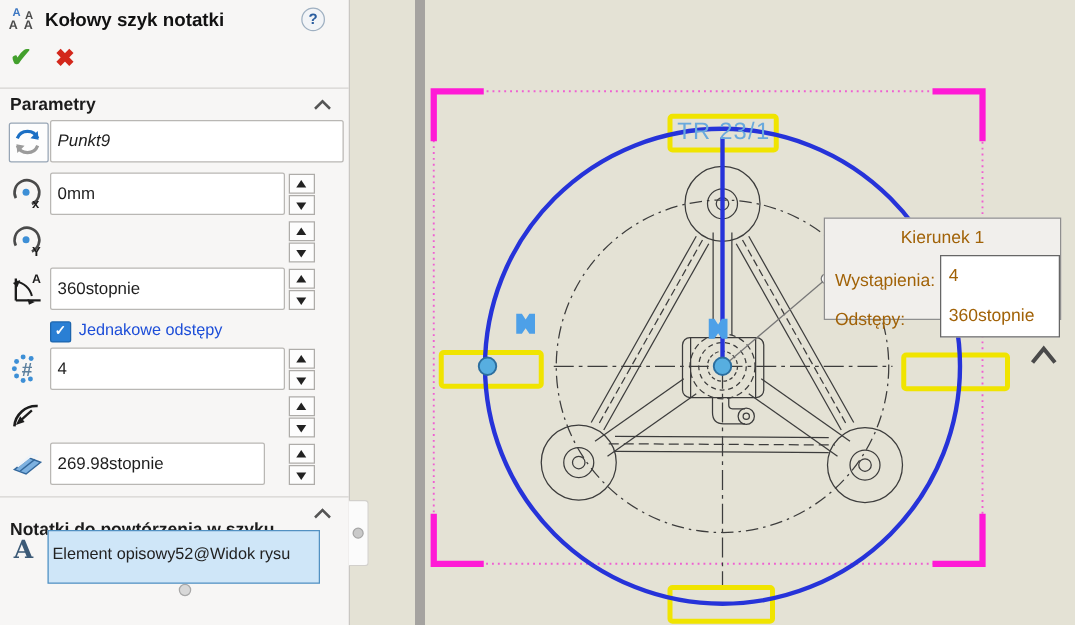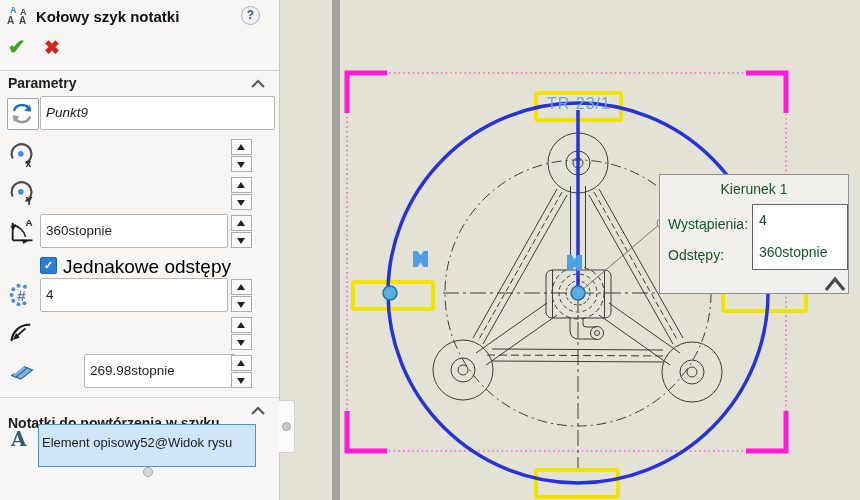--- a/index.html
+++ b/index.html
@@ -20,34 +20,34 @@
   .section-chevron{position:absolute; left:250px; width:16px; height:10px;}
 
   .pm-row-icon{position:absolute; left:8px; width:28px; height:28px;}
   .icon-box-active{position:absolute; left:7px; top:98px; width:30px; height:30px; background:#fdfdfd; border:1px solid #97a5b5; border-radius:2px;}
   .field{position:absolute; background:#fff; border:1px solid #b9b7b4; border-radius:2px; font-size:13.5px; color:#1e1e1e; padding:2px 5px; box-sizing:border-box; height:34px; line-height:28px; overflow:hidden; white-space:nowrap;}
   .spin{position:absolute; width:21px; height:16px; background:#fdfdfd; border:1px solid #aeaca9; box-sizing:border-box;}
   .spin::after{content:""; position:absolute; left:5px; border-left:4.5px solid transparent; border-right:4.5px solid transparent;}
   .spin.up::after{top:4px; border-bottom:6px solid #222;}
   .spin.down::after{top:5px; border-top:6px solid #222;}
   .checkbox{position:absolute; left:40px; top:257px; width:15px; height:15px; background:#2a7fd4; border:1px solid #1d65ad; border-radius:2px; color:#fff; font-size:11px; font-weight:bold; text-align:center; line-height:15px;}
-  .checkbox-label{position:absolute; left:63px; top:256px; font-size:19px; color:#000000;}
+  .checkbox-label{position:absolute; left:63px; top:256px; font-size:13px; color:#1d4ed8;}
 
   .note-a-icon{position:absolute; left:11px; top:427px; font-family:"DejaVu Serif", serif; font-weight:bold; font-size:20px; color:#3c5a77;}
   .notes-listbox{position:absolute; left:38px; top:424px; width:218px; height:43px; background:#cfe6f8; border:1.5px solid #5391c2; box-sizing:border-box; font-size:13px; color:#222; padding:10px 3px; overflow:hidden; white-space:nowrap;}
   .resize-dot{position:absolute; left:143px; top:467px; width:8px; height:8px; border-radius:50%; background:#d8d8d8; border:1px solid #a8a8a8;}
 
   
   .splitter-tab{position:absolute; left:279px; top:400px; width:15px; height:51px; background:#fbfbfb; border:1px solid #d2d0cc; border-left:none; border-radius:0 3px 3px 0;}
   .splitter-tab .grip{position:absolute; left:3px; top:21px; width:7px; height:7px; border-radius:50%; background:#c9c9c9; border:1px solid #a5a5a5;}
 
   
   #gfx-svg{position:absolute; left:280px; top:0;}
-  .pattern-note-label{position:absolute; left:536px; top:95px; width:86px; text-align:center; font-size:16px; letter-spacing:1px; color:#69a9dd;}
-  .callout{position:absolute; left:659px; top:174px; width:190px; height:120px; background:#f1efec; border:1px solid #8f8f8f; box-sizing:border-box; font-size:14px; color:#14532d;text-decoration:underline;}
+  .pattern-note-label{position:absolute; left:536px; top:95px; width:86px; text-align:center; font-size:19px; letter-spacing:1px; color:#69a9dd;}
+  .callout{position:absolute; left:659px; top:174px; width:190px; height:82px; background:#f1efec; border:1px solid #8f8f8f; box-sizing:border-box; font-size:14px; color:#a16207;text-decoration:underline;}
   .callout-title{position:absolute; left:0; top:6px; width:100%; text-align:center;}
   .callout-label-1{position:absolute; left:8px; top:41px;text-align:right;}
   .callout-label-2{position:absolute; left:8px; top:72px;}
   .callout-values{position:absolute; left:92px; top:29px; width:96px; height:66px; background:#fff; border:1.5px solid #666; box-sizing:border-box;}
   .callout-value-1{position:absolute; left:6px; top:7px;}
   .callout-value-2{position:absolute; left:6px; top:39px;}
   .gfx-chevron{position:absolute; left:822px; top:274px; width:26px; height:22px;}
 </style>
 </head>
 <body>
@@ -195,20 +195,21 @@
         <path d="M5 20 L4.4 14 L10 15 Z" fill="#9b9b9b"></path>
       </svg>
     </div>
     <div class="field" style="left:40px; top:96px; width:235px;font-style:italic;">Punkt9</div>
 
     <svg class="pm-row-icon" style="top:141px;" viewBox="0 0 24 24">
       <path d="M4 15 A8.5 8.5 0 1 1 15 19" fill="none" stroke="#4a4a4a" stroke-width="1.8"></path>
       <circle cx="11" cy="11" r="2.4" fill="#3d8fd6"></circle>
       <text x="15" y="22" font-size="9" font-weight="bold" fill="#1c1c1c">x</text>
     </svg>
+    <div class="field" style="left:40px; top:138px; width:188px;">0mm</div>
     <div class="spin up" style="left:231px; top:139px;"></div>
     <div class="spin down" style="left:231px; top:156px;"></div>
 
     <svg class="pm-row-icon" style="top:179px;" viewBox="0 0 24 24">
       <path d="M4 15 A8.5 8.5 0 1 1 15 19" fill="none" stroke="#4a4a4a" stroke-width="1.8"></path>
       <circle cx="11" cy="11" r="2.4" fill="#3d8fd6"></circle>
       <text x="15" y="22" font-size="9" font-weight="bold" fill="#1c1c1c">Y</text>
     </svg>
     <div class="spin up" style="left:231px; top:177px;"></div>
     <div class="spin down" style="left:231px; top:194px;"></div>
@@ -250,21 +251,21 @@
       <path d="M4 18 L10 16 L7 12 Z" fill="#1c1c1c"></path>
     </svg>
     <div class="spin up" style="left:231px; top:317px;"></div>
     <div class="spin down" style="left:231px; top:334px;"></div>
 
     <svg class="pm-row-icon" style="top:357px;" viewBox="0 0 24 24">
       <path d="M3 16 L13 8 L21 11 L11 19 Z" fill="#7db1e0" stroke="#34689c" stroke-width="1"></path>
       <path d="M5 14 L15 6 L19 7.5" fill="none" stroke="#eef4fa" stroke-width="1.6"></path>
       <path d="M7 17 L17 9" fill="none" stroke="#34689c" stroke-width="1"></path>
     </svg>
-    <div class="field" style="left:40px; top:354px; width:152px;margin-left:44px;">269.98stopnie</div>
+    <div class="field" style="left:40px; top:354px; width:172px;">269.98stopnie</div>
     <div class="spin up" style="left:231px; top:355px;"></div>
     <div class="spin down" style="left:231px; top:372px;"></div>
 
     <div class="divider" style="top:397px;"></div>
     <div class="section-label" style="top:402px;margin-top:13px;">Notatki do powtórzenia w szyku</div>
     <svg class="section-chevron" style="top:406px;" viewBox="0 0 16 10">
       <polyline points="2,8 8,2 14,8" fill="none" stroke="#555" stroke-width="2"></polyline>
     </svg>
 
     <div class="note-a-icon">A</div>

